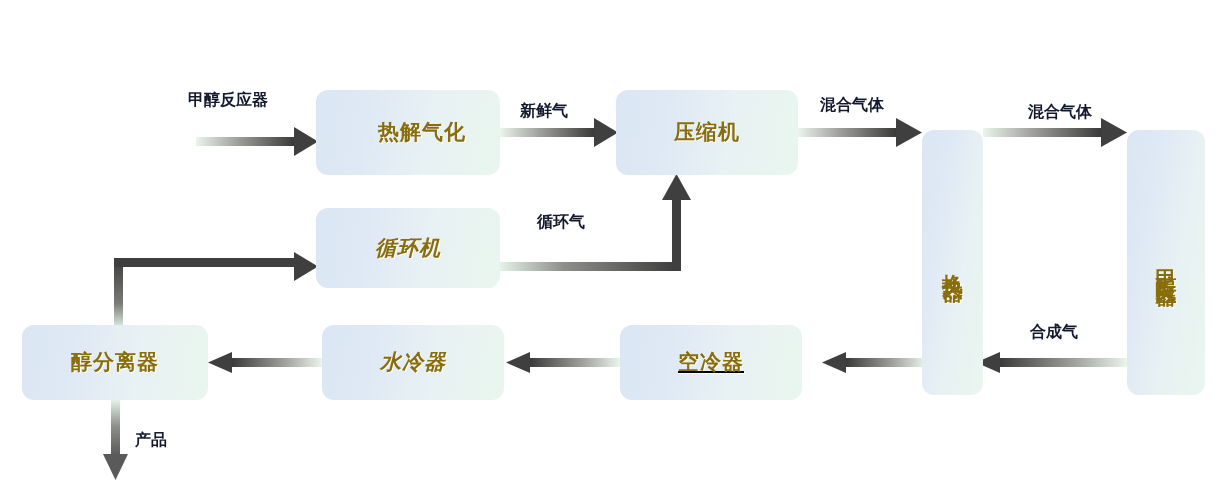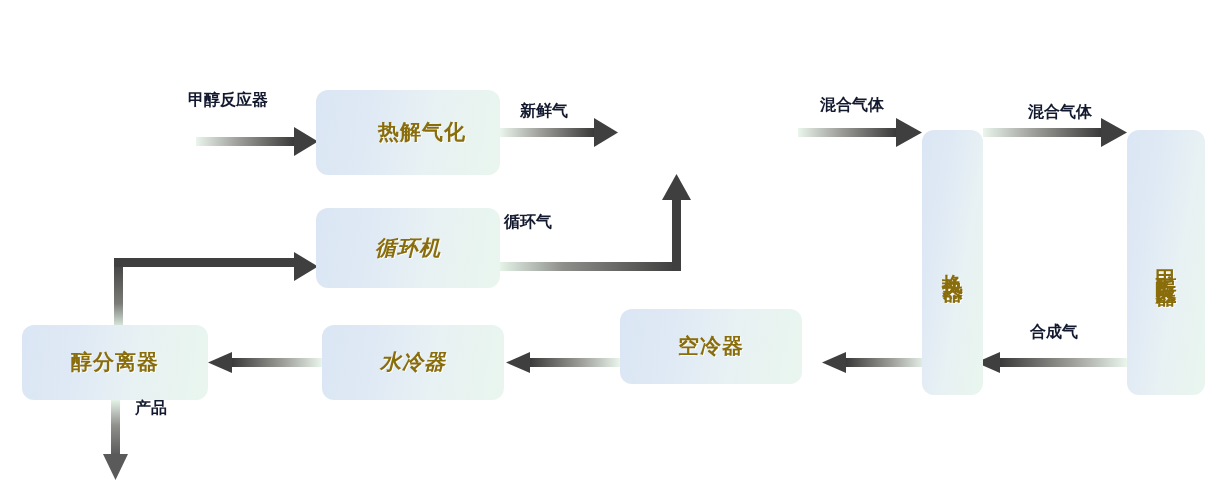--- a/index.html
+++ b/index.html
@@ -155,20 +155,23 @@
     <g>
       <rect x="111" y="400" width="9" height="58" fill="url(#gradDown)"></rect>
       <polygon points="103,454 128,454 115.5,480" fill="#5a5a5a"></polygon>
     </g>
   </svg>
 
   <div class="unit-box" style="left:316px; top:90px; width:184px; height:85px;padding-left:28px;">
     <span class="unit-label">热解气化</span>
   </div>
 
+  <div class="unit-box" style="left:616px; top:90px; width:182px; height:85px;">
+    <span class="unit-label">压缩机</span>
+  </div>
 
   <div class="unit-box" style="left:922px; top:130px; width:61px; height:265px;">
     <span class="unit-label vertical">换热器</span>
   </div>
 
   <div class="unit-box" style="left:1127px; top:130px; width:78px; height:265px;">
     <span class="unit-label vertical">甲醇反应器</span>
   </div>
 
   <div class="unit-box" style="left:316px; top:208px; width:184px; height:80px;font-style:italic;">
@@ -176,31 +179,31 @@
   </div>
 
   <div class="unit-box" style="left:22px; top:325px; width:186px; height:75px;">
     <span class="unit-label">醇分离器</span>
   </div>
 
   <div class="unit-box" style="left:322px; top:325px; width:182px; height:75px;font-style:italic;">
     <span class="unit-label">水冷器</span>
   </div>
 
-  <div class="unit-box" style="left:620px; top:309px; width:182px; height:75px;">
+  <div class="unit-box" style="left:620px; top:325px; width:182px; height:75px;text-decoration:underline;">
     <span class="unit-label">空冷器</span>
   </div>
 
   <div class="stream-label" style="left:188px; top:90px;">甲醇反应器</div>
 
   <div class="stream-label" style="left:520px; top:85px;margin-top:16px;">新鲜气</div>
 
   <div class="stream-label" style="left:820px; top:95px;">混合气体</div>
 
   <div class="stream-label" style="left:1028px; top:102px;">混合气体</div>
 
   <div class="stream-label" style="left:1030px; top:322px;">合成气</div>
 
-  <div class="stream-label" style="left:504px; top:212px;">循环气</div>
-
-  <div class="stream-label" style="left:135px; top:398px;">产品</div>
+  <div class="stream-label" style="left:537px; top:212px;">循环气</div>
+
+  <div class="stream-label" style="left:135px; top:430px;">产品</div>
 
 </div>
 
 </body></html>

